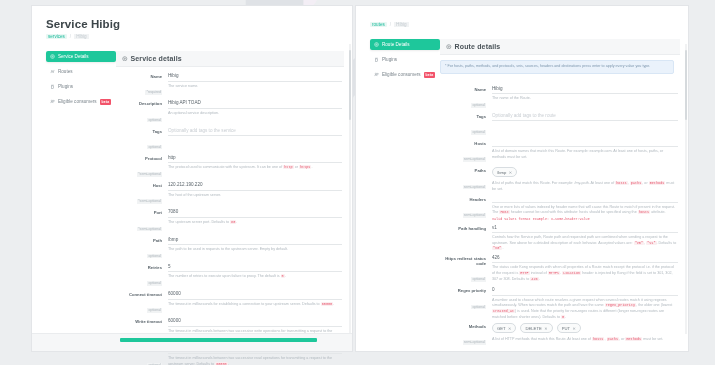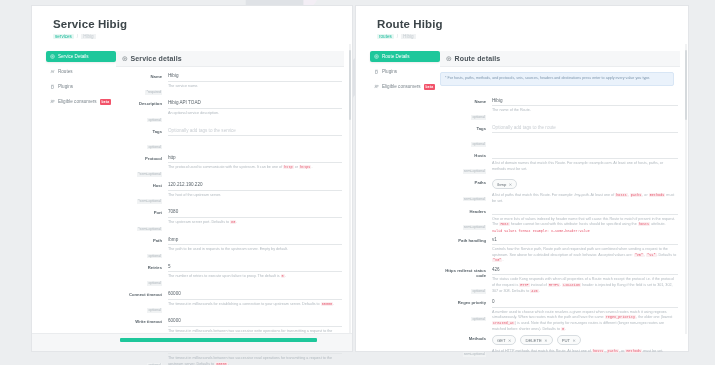--- a/index.html
+++ b/index.html
@@ -17,21 +17,21 @@
   .wm-i { left: 218px; top: -18px; font-size: 330px; }
   .wm-n { left: 258px; top: -18px; font-size: 330px; }
   .wm-s { left: 352px; top: 40px; font-size: 330px; }
   .wm-dot { position: absolute; left: 268px; top: -38px; width: 52px; height: 52px; border-radius: 50%; background: #f3eef5; }
 
   
   .panel { position: absolute; top: 6px; background: #fff; box-shadow: 0 0 0 1px #e3e5e8; }
   .panel-left  { left: 32px;  width: 320px; height: 345px; }
   .panel-right { left: 356px; width: 332px; height: 345px; }
 
-  .page-head { padding: 12px 0 6px 14px; margin-left: 7px; }
+  .page-head { padding: 12px 0 6px 14px; }
   .page-title { font-size: 11.5px; font-weight: 700; color: #3c4549; letter-spacing: .1px; }
   .breadcrumb { margin-top: 4px; font-size: 4.6px; color: #b4bcc2; display: flex; align-items: center; gap: 3px; }
   .bc-link { color: #1abc9c; background: #e8f7f3; padding: 0 2px; border-radius: 1px; }
   .bc-sep { color: #cfd5d9; }
   .bc-cur { color: #c5ccd1; background: #f1f3f4; padding: 0 2px; }
 
   .body-row { display: flex; padding: 6px 0 0 0; }
   .side { width: 84px; padding-left: 14px; flex: none; }
   .side-item { display: flex; align-items: center; gap: 3px; height: 11px; margin-bottom: 4px; padding: 0 4px; border-radius: 2px; font-size: 4.6px; color: #7b858c; }
   .side-item.active { background: #1ec79b; color: #fff; box-shadow: 0 1px 2px rgba(0,0,0,.08); }
@@ -260,21 +260,20 @@
     </div>
 
     <div class="scroll-track"></div>
     <div class="scroll-thumb"></div>
     <div class="save-bar"></div>
     <div class="save-btn"></div>
   </div>
 
   <div class="panel panel-right">
     <div class="page-head">
-      <div class="page-title">Route Hibig</div>
       <div class="breadcrumb">
         <span class="bc-link">routes</span>
         <span class="bc-sep">/</span>
         <span class="bc-cur">Hibig</span>
       </div>
     </div>
 
     <div class="body-row">
       <div class="side">
         <div class="side-item active">

